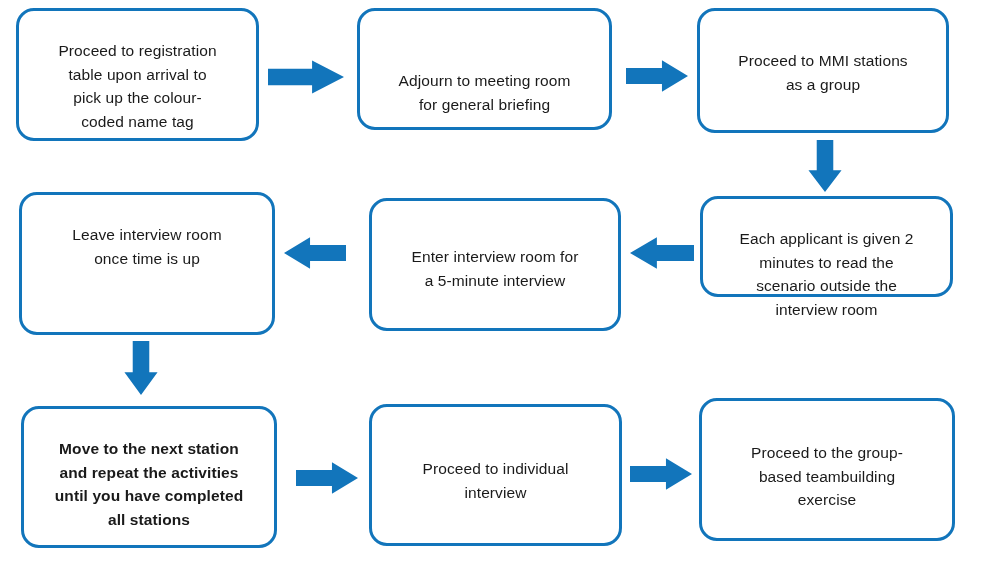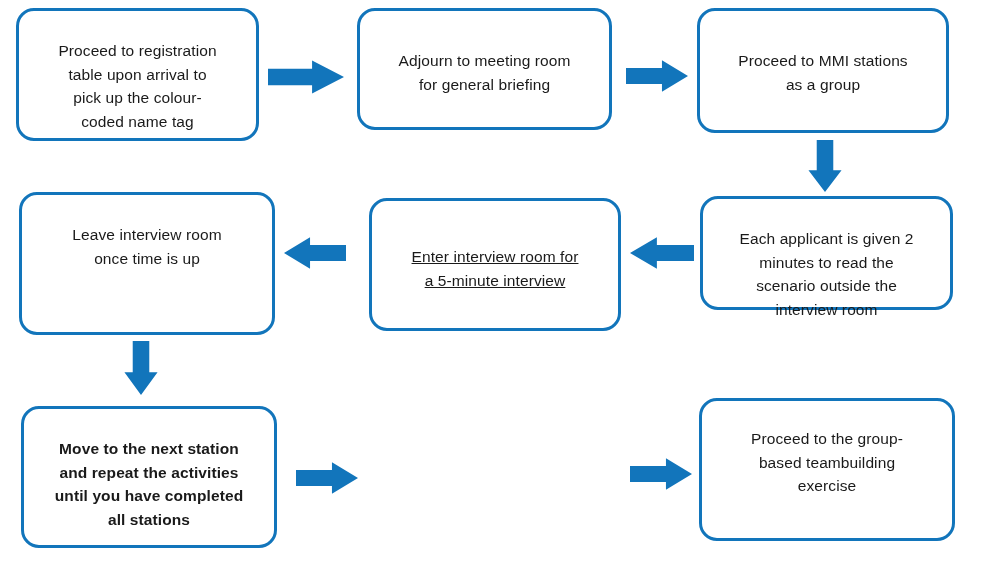--- a/index.html
+++ b/index.html
@@ -55,49 +55,53 @@
 <body>
 
 <div id="flowchart-canvas">
     <div class="flow-box" style="left: 16px; top: 8px; width: 243px; height: 133px; border-color: rgb(18, 117, 187);">
       <span class="box-text" style="margin-top: 28px;">Proceed to registration
 table upon arrival to
 pick up the colour-
 coded name tag</span>
     </div>
     <div class="flow-box" style="left: 357px; top: 8px; width: 255px; height: 122px; border-color: rgb(18, 117, 187);">
-      <span class="box-text" style="margin-top: 38px;">Adjourn to meeting room
+      <span class="box-text" style="margin-top: 58px;">Adjourn to meeting room
 for general briefing</span>
     </div>
     <div class="flow-box" style="left: 697px; top: 8px; width: 252px; height: 125px; border-color: rgb(18, 117, 187);">
       <span class="box-text" style="margin-top: 38px;">Proceed to MMI stations
 as a group</span>
     </div>
-    <div class="flow-box" style="left: 700px; top: 196px; width: 253px; height: 114px; border-color: rgb(18, 117, 187);">
+    <div class="flow-box" style="left: 700px; top: 196px; width: 253px; height: 101px; border-color: rgb(18, 117, 187);">
       <span class="box-text" style="margin-top: 28px;">Each applicant is given 2
 minutes to read the
 scenario outside the
 interview room</span>
     </div>
     <div class="flow-box" style="left: 369px; top: 198px; width: 252px; height: 133px; border-color: rgb(18, 117, 187);">
-      <span class="box-text" style="margin-top: 44px; text-decoration: underline;">Enter interview room for
+      <span class="box-text" style="margin-top: 44px;">Enter interview room for
 a 5-minute interview</span>
     </div>
     <div class="flow-box" style="left: 19px; top: 192px; width: 256px; height: 143px; border-color: rgb(18, 117, 187);">
       <span class="box-text" style="margin-top: 28px;">Leave interview room
 once time is up</span>
     </div>
     <div class="flow-box" style="left: 21px; top: 406px; width: 256px; height: 142px; border-color: rgb(18, 117, 187);">
       <span class="box-text" style="margin-top: 28px; font-weight: bold;">Move to the next station
 and repeat the activities
 until you have completed
 all stations</span>
     </div>
+    <div class="flow-box" style="left: 369px; top: 404px; width: 253px; height: 142px; border-color: rgb(18, 117, 187);">
+      <span class="box-text" style="margin-top: 50px;">Proceed to individual
+interview</span>
+    </div>
     <div class="flow-box" style="left: 699px; top: 398px; width: 256px; height: 143px; border-color: rgb(18, 117, 187);">
-      <span class="box-text" style="margin-top: 26px;">Proceed to the group-
+      <span class="box-text" style="margin-top: 40px;">Proceed to the group-
 based teambuilding
 exercise</span>
     </div>
     <div class="flow-arrow" style="left: 268px; top: 54px; width: 76px; height: 46px;">
       <svg viewBox="0 0 100 100" preserveAspectRatio="none" focusable="false">
         <path d="M 0,32 L 58,32 L 58,14 L 100,50 L 58,86 L 58,68 L 0,68 Z" fill="#1275BB"></path>
       </svg>
     </div>
     <div class="flow-arrow" style="left: 626px; top: 54px; width: 62px; height: 44px;">
       <svg viewBox="0 0 100 100" preserveAspectRatio="none" focusable="false">

